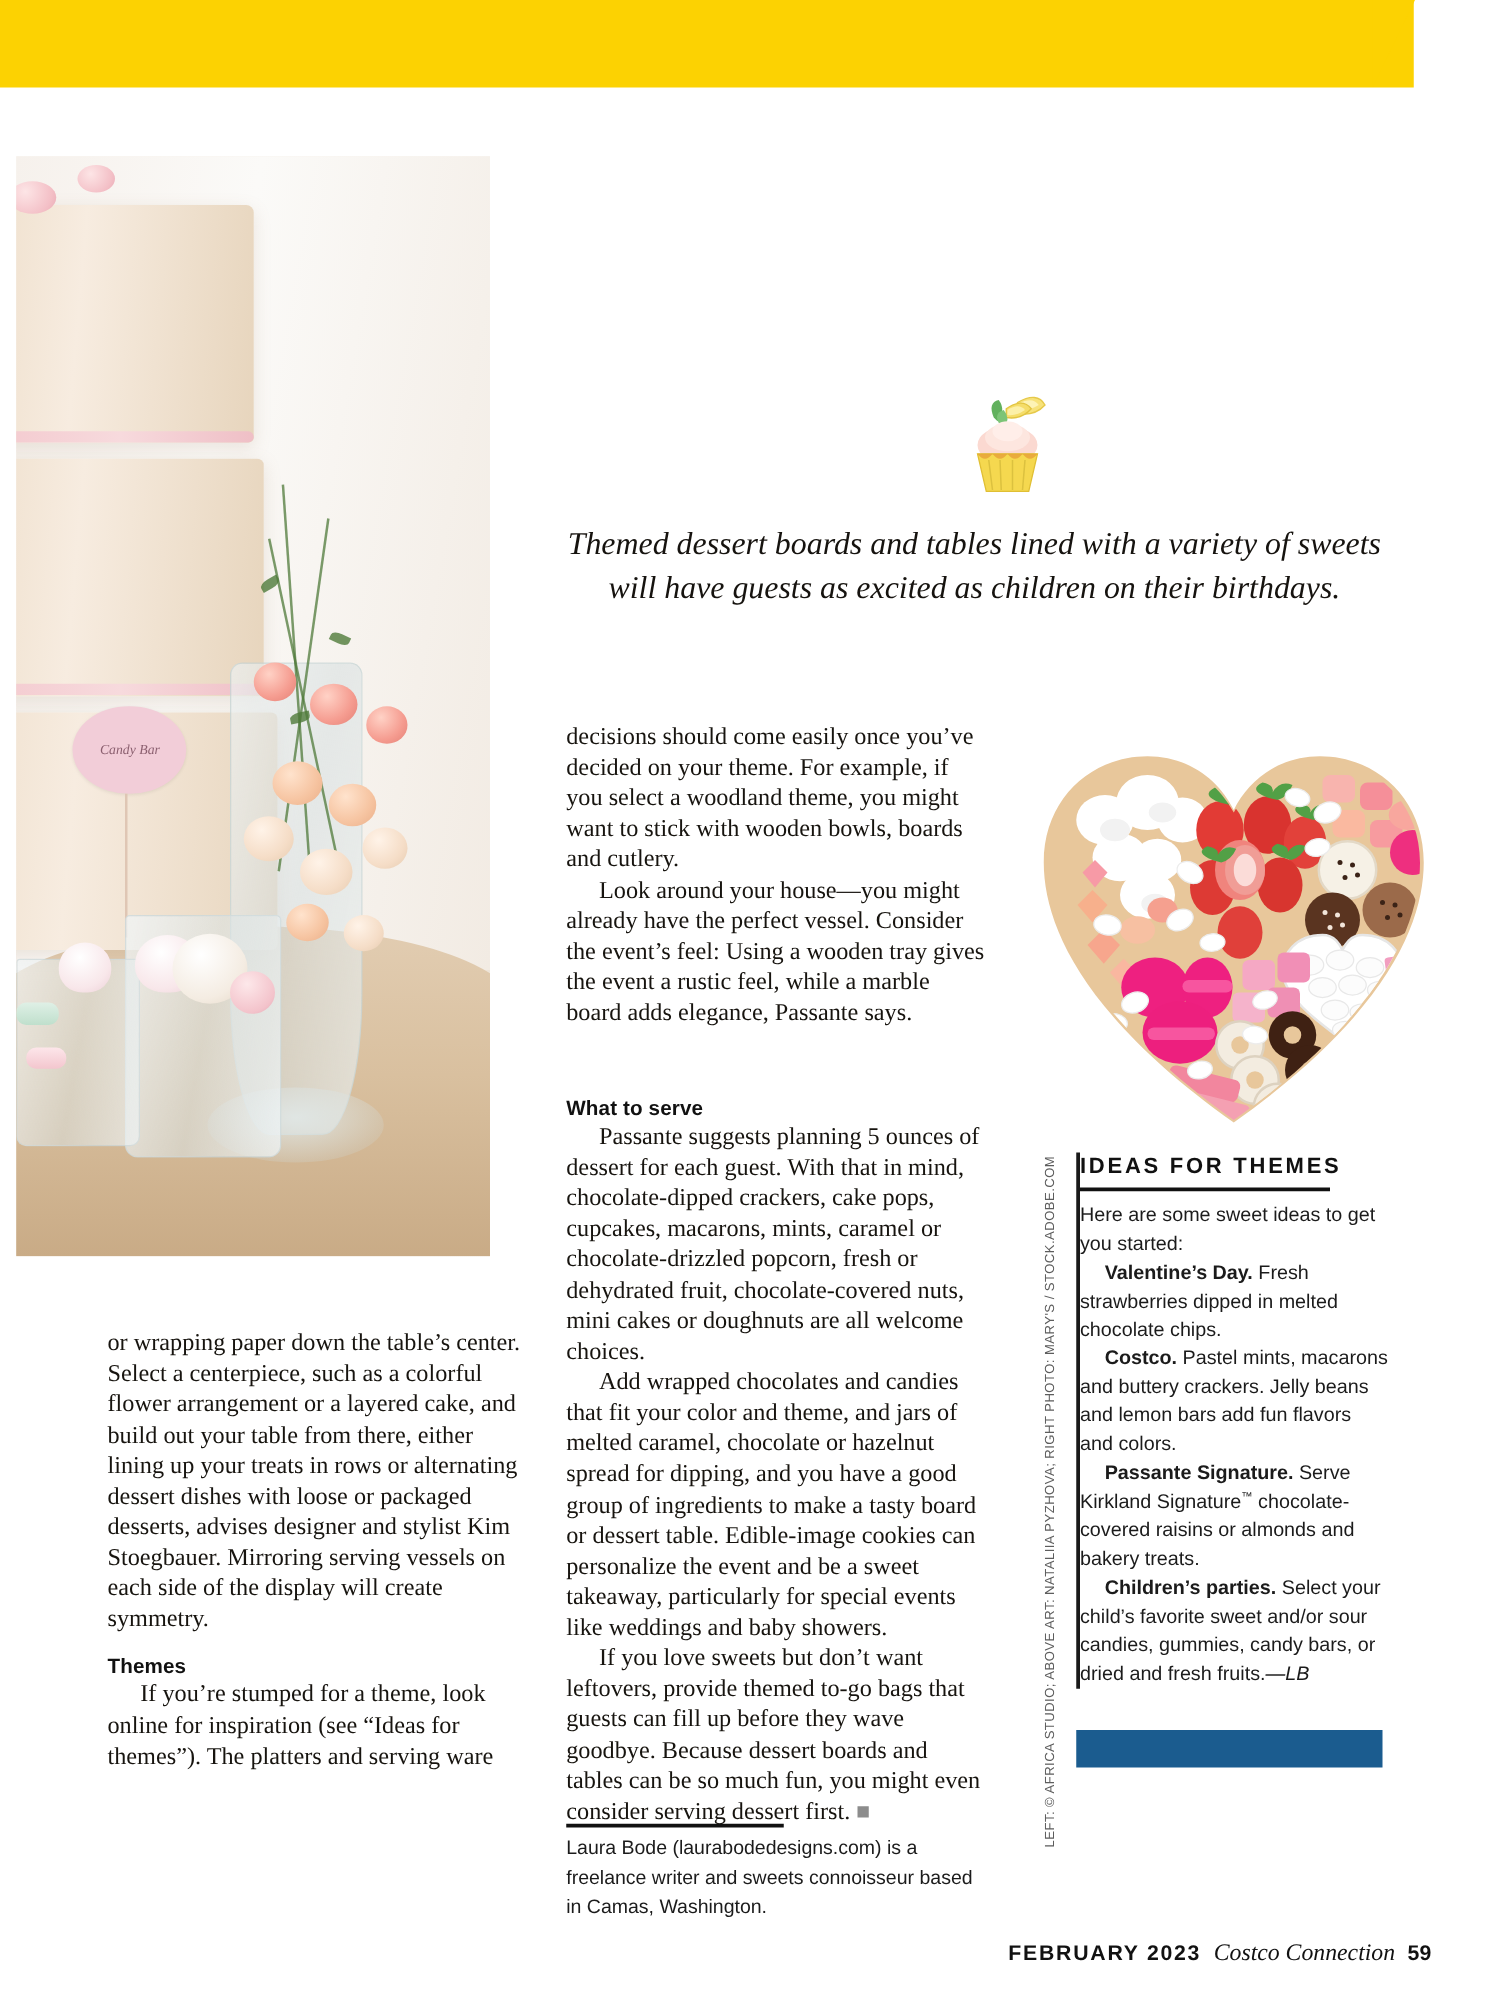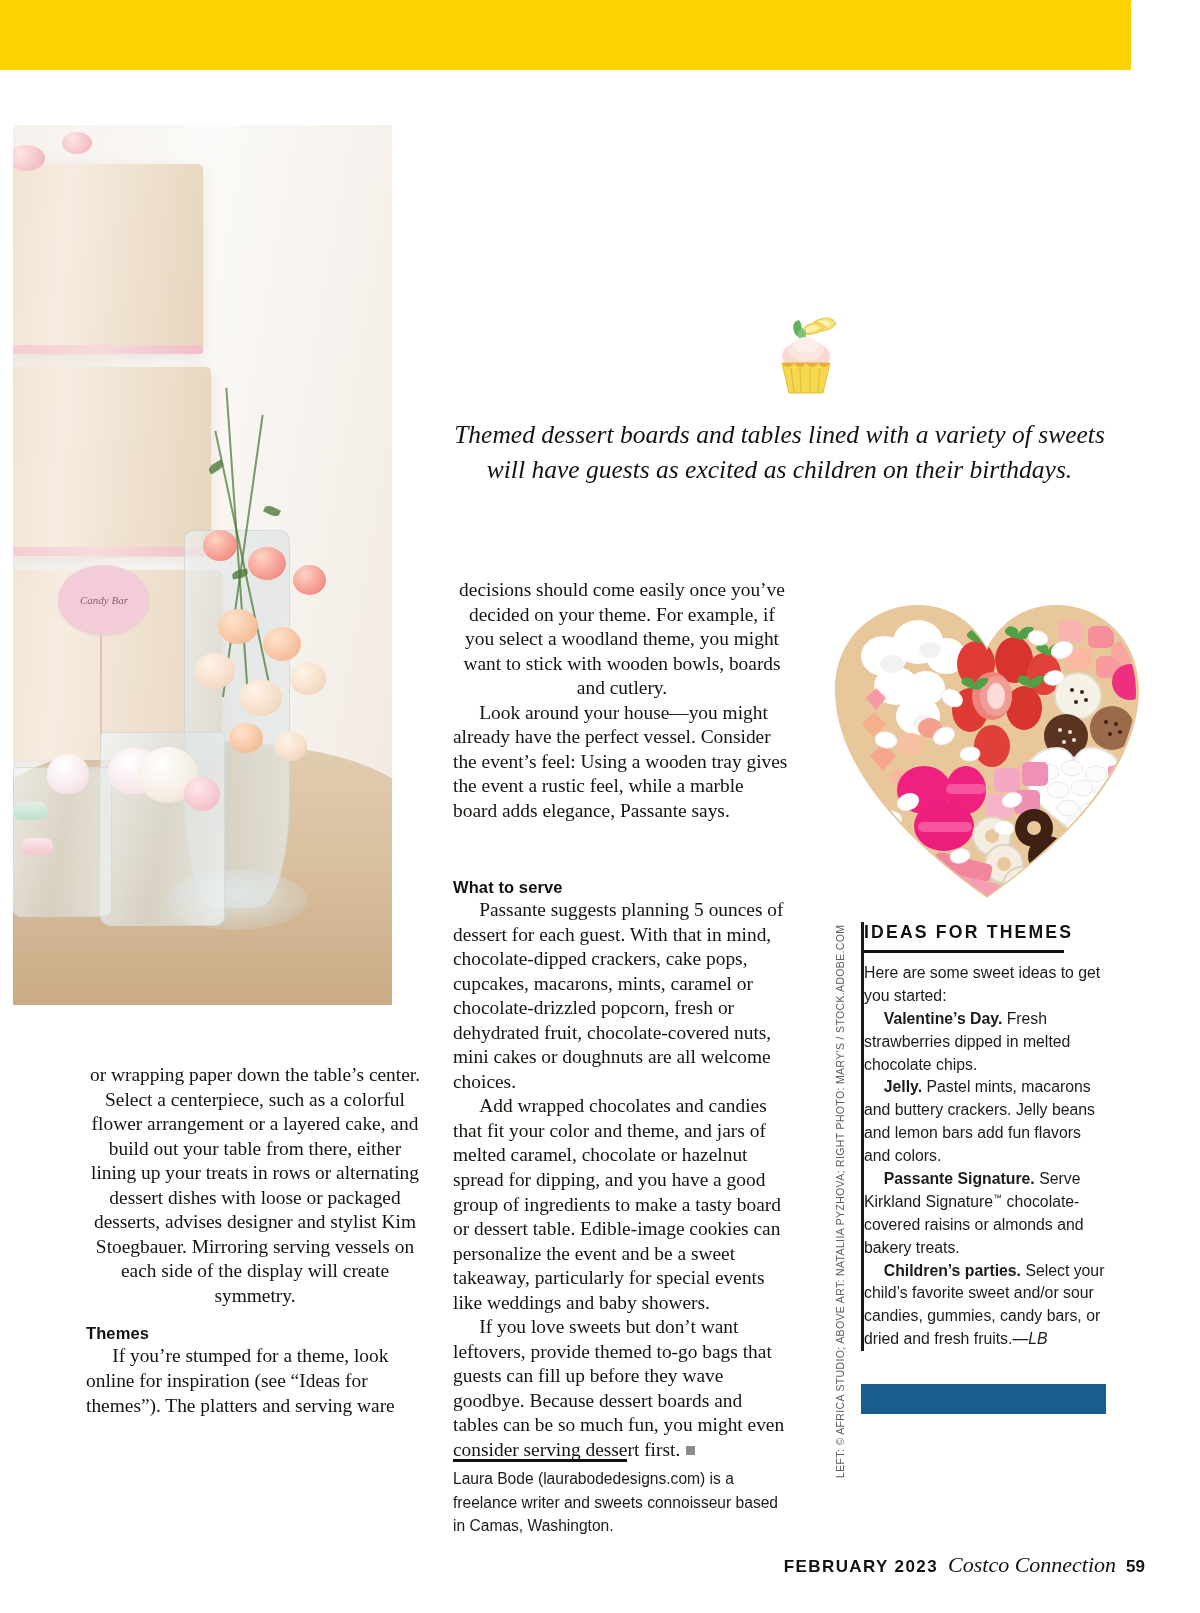--- a/index.html
+++ b/index.html
@@ -158,21 +158,21 @@
     position: absolute;
     font-family: "Liberation Serif", serif;
     color: #17140f;
   }
   .col p {
     font-size: 19.4px;
     line-height: 1.265;
     text-indent: 1.35em;
     hyphens: none;
   }
-  .col p.first { text-indent: 0; text-align: center; }
+  .col p.first { text-indent: 0; }
   .col h3 {
     font-family: "Liberation Sans", sans-serif;
     font-size: 16.5px;
     font-weight: bold;
     color: #111;
     margin-top: 16px;
     margin-bottom: 1px;
     letter-spacing: .1px;
   }
 
@@ -261,21 +261,21 @@
   .footer .month {
     font-family: "Liberation Sans", sans-serif;
     font-size: 17px;
     font-weight: bold;
     letter-spacing: 1.4px;
     color: #111;
   }
   .footer .mag {
     font-family: "Liberation Serif", serif;
     font-style: italic;
-    font-size: 22px;
+    font-size: 19px;
     color: #111;
     margin-left: 10px;
   }
   .footer .pg {
     font-family: "Liberation Sans", sans-serif;
     font-size: 17px;
     font-weight: bold;
     color: #111;
     margin-left: 10px;
   }
@@ -566,21 +566,21 @@
 <div class="sidebar">
   <h2>IDEAS FOR THEMES</h2>
   <div class="sidebar-rule"></div>
   <p>Here are some sweet ideas to get you started:</p>
 
   <p class="idea">
     <b>Valentine’s Day.</b><span> Fresh strawberries dipped in melted chocolate chips.</span>
   </p>
 
   <p class="idea">
-    <b>Jelly.</b><span> Pastel mints, macarons and buttery crackers. Jelly beans and lemon bars add fun flavors and colors.</span>
+    <b>Costco.</b><span> Pastel mints, macarons and buttery crackers. Jelly beans and lemon bars add fun flavors and colors.</span>
   </p>
 
   <p class="idea">
     <b>Passante Signature.</b><span> Serve Kirkland Signature</span><span class="sup">™</span><span> chocolate-covered raisins or almonds and bakery treats.</span>
   </p>
 
   <p class="idea">
     <b>Children’s parties.</b><span> Select your child’s favorite sweet and/or sour candies, gummies, candy bars, or dried and fresh fruits.</span><span class="initials">—LB</span>
   </p>
 </div>

